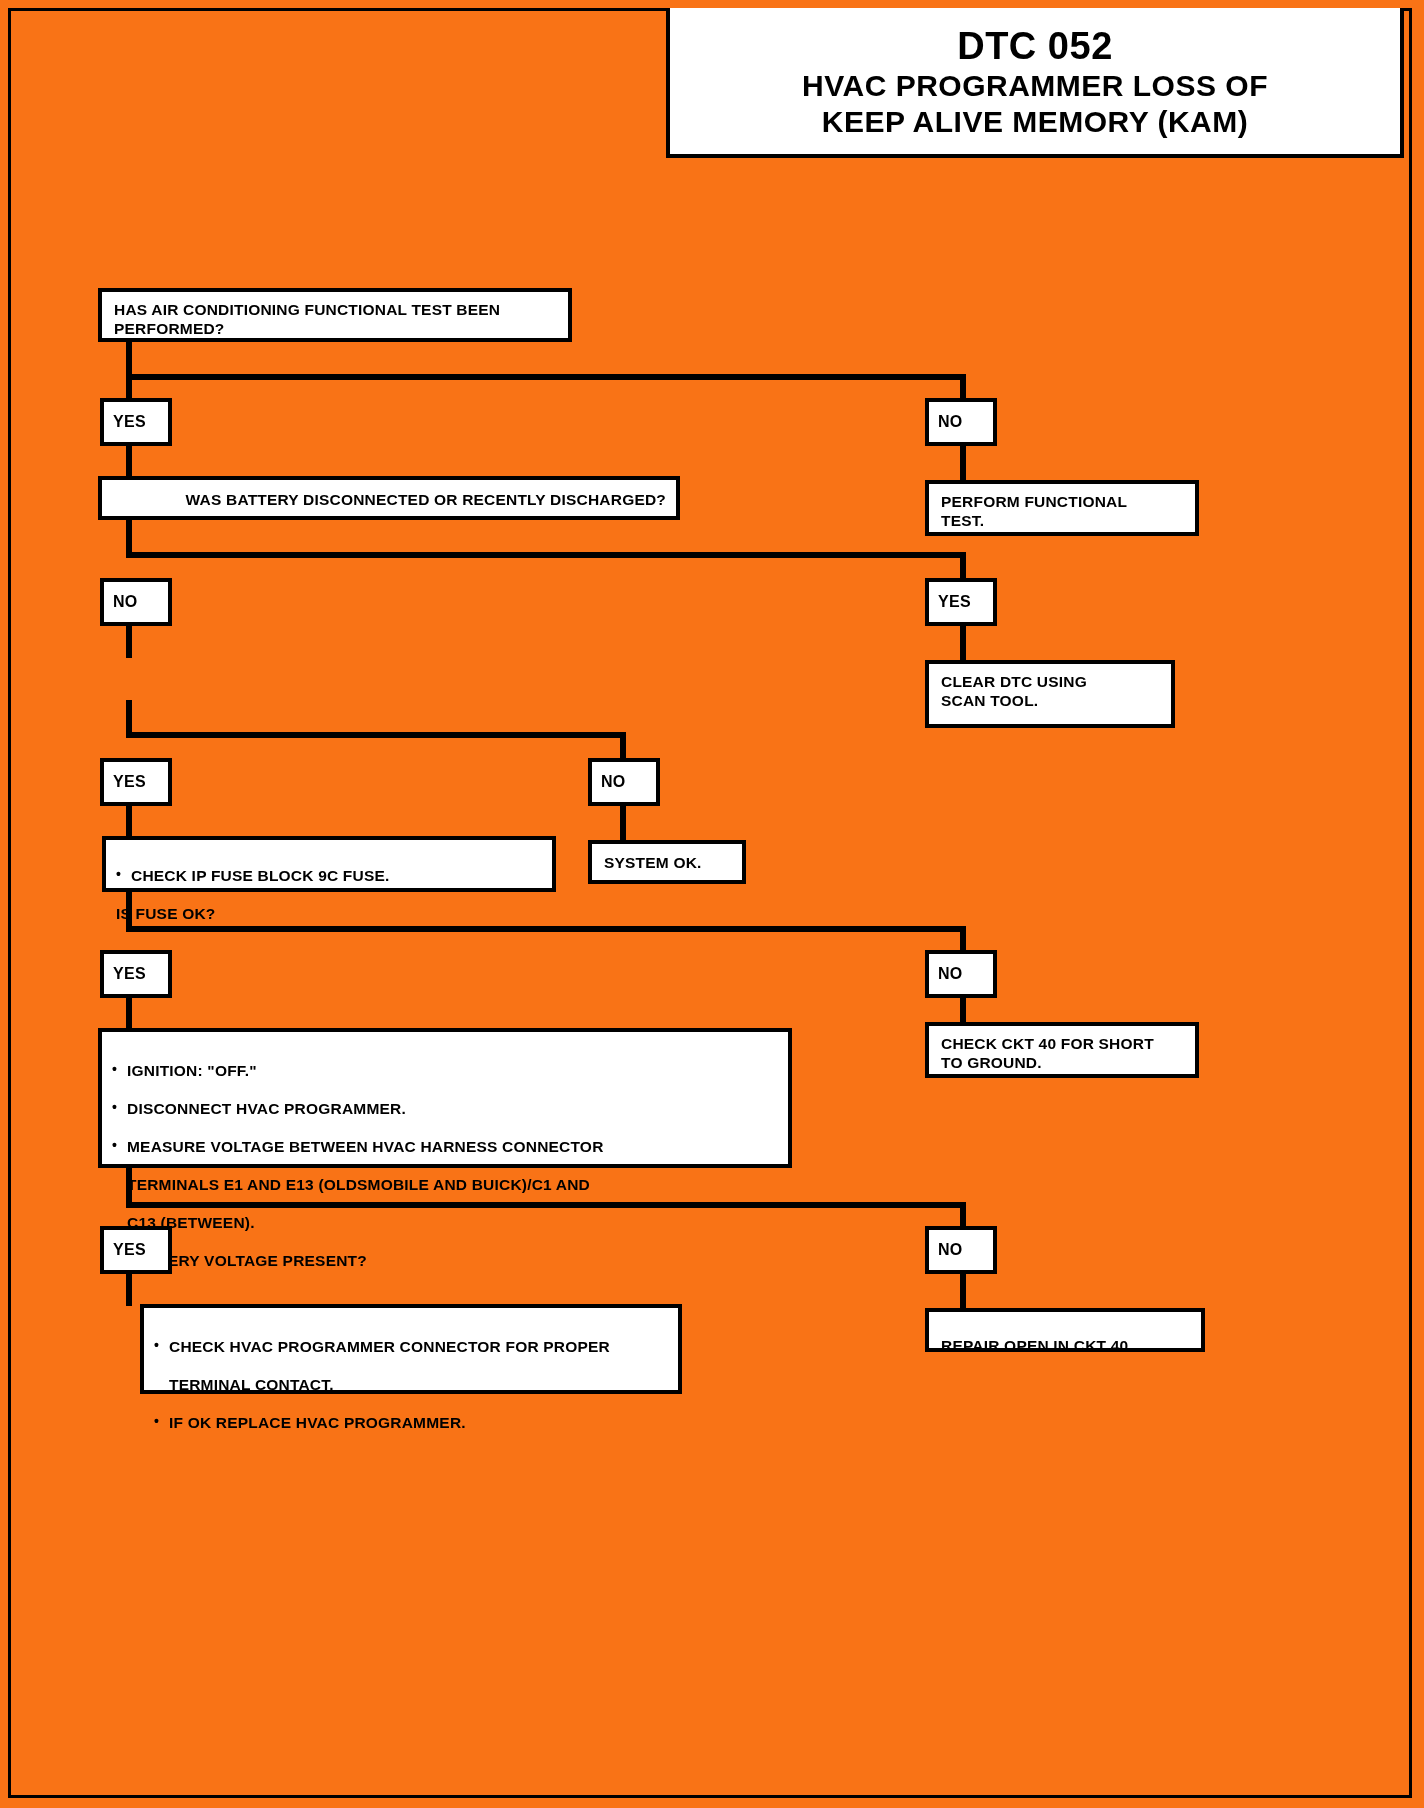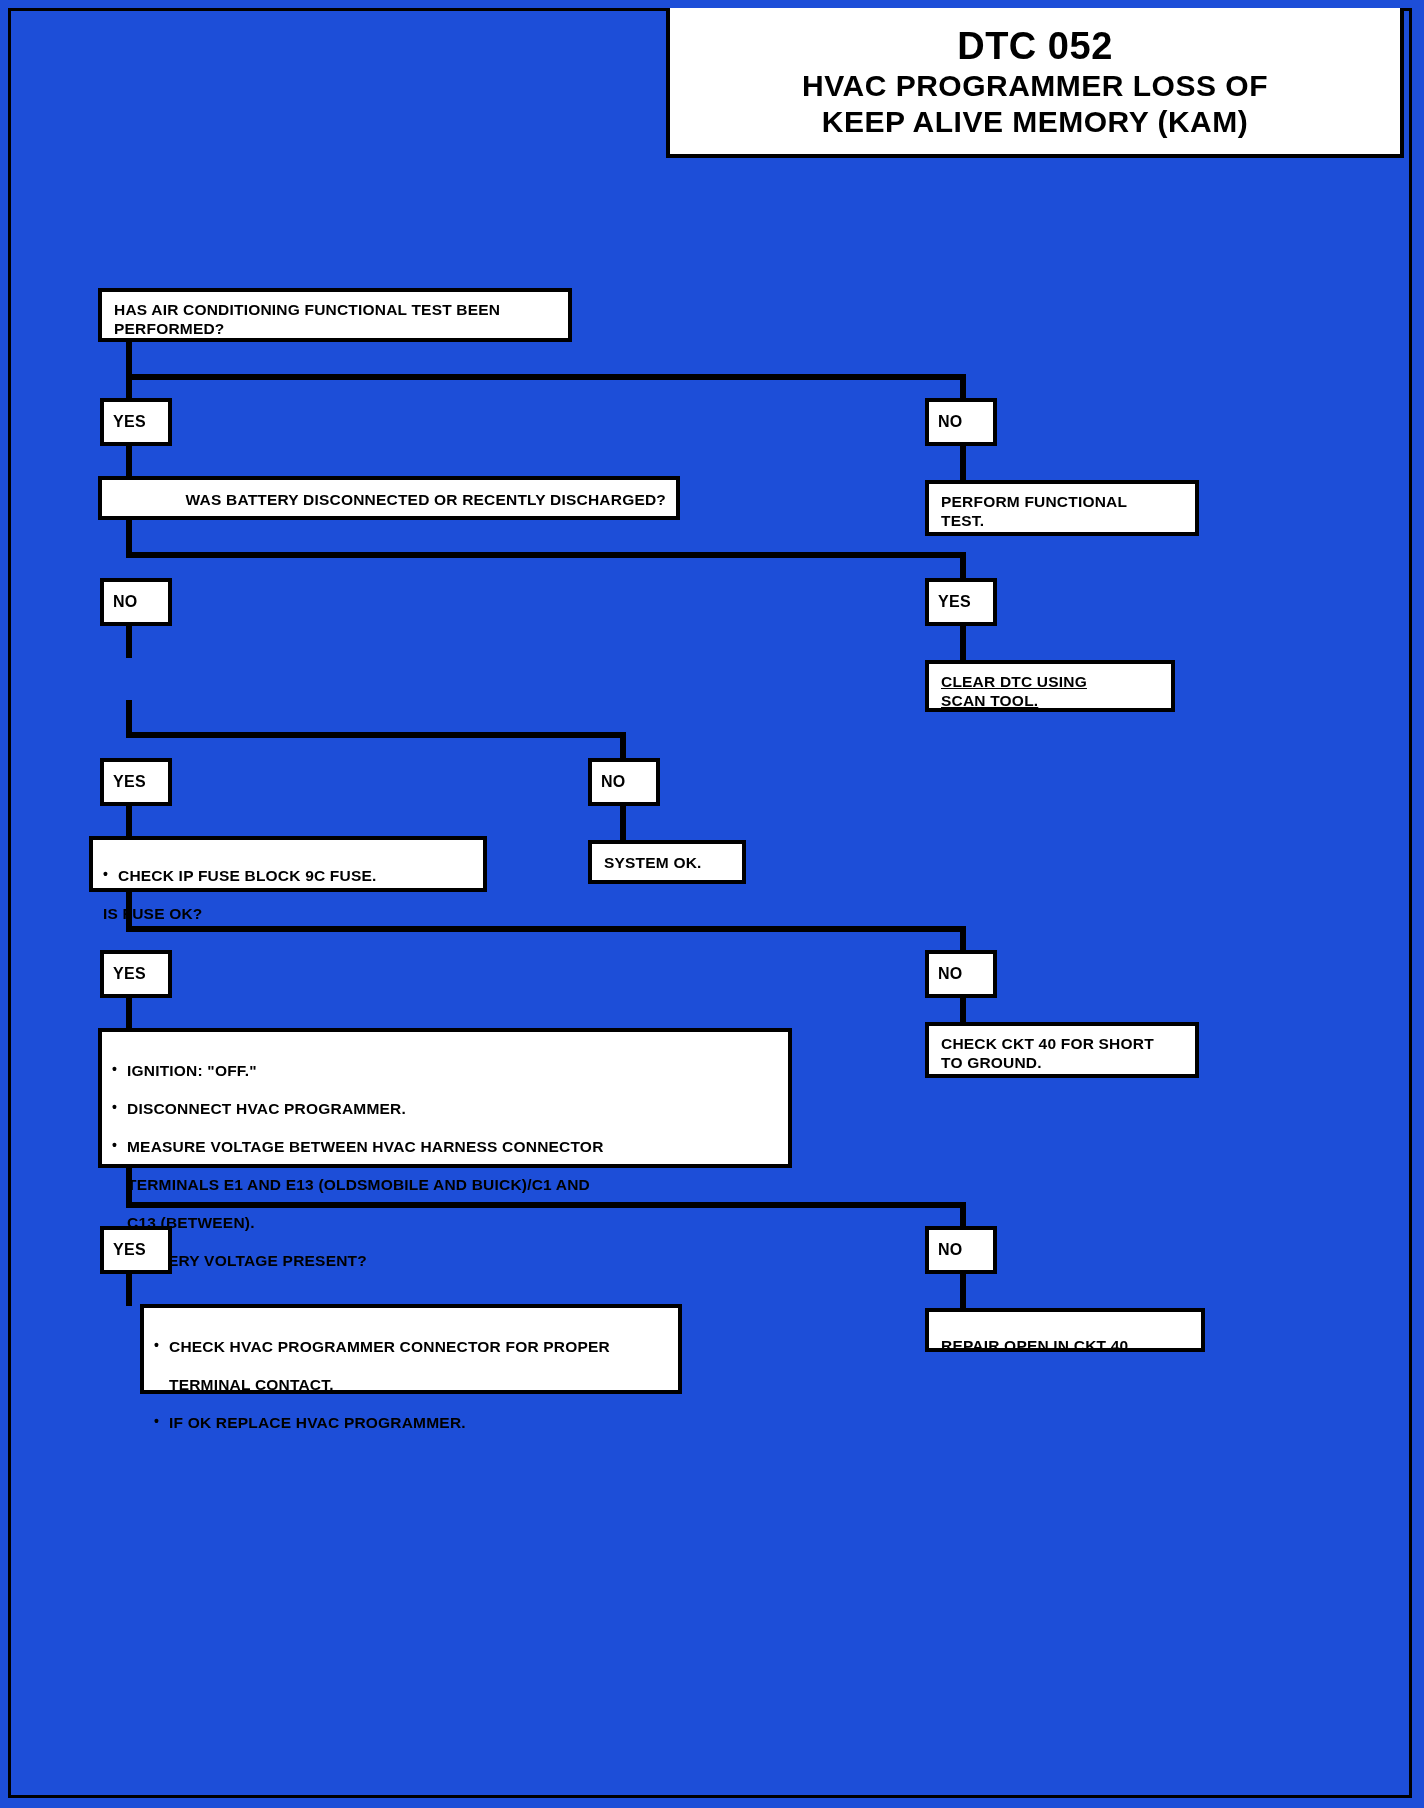--- a/index.html
+++ b/index.html
@@ -4,21 +4,21 @@
 <style>
   html, body {
     margin: 0;
     padding: 0;
     background: #ffffff;
   }
   #page {
     position: relative;
     width: 1424px;
     height: 1808px;
-    background: #1d4ed8;
+    background: #f97316;
     font-family: "Liberation Sans", sans-serif;
     overflow: hidden;
   }
   
   #page-border {
     position: absolute;
     left: 8px;
     top: 8px;
     width: 1404px;
     height: 1790px;
@@ -169,40 +169,40 @@
     <span>NO</span>
   </div>
   <div class="ynbox" style="left:925px; top:578px; width:72px; height:48px;">
     <span>YES</span>
   </div>
 
   <div class="vline" style="left:126px; top:626px; height:32px;"></div>
   <div class="vline" style="left:960px; top:626px; height:36px;"></div>
 
 
-  <div class="box" style="left:925px; top:660px; width:250px; height:52px;text-decoration:underline;">
+  <div class="box" style="left:925px; top:660px; width:250px; height:68px;">
     <span class="txt">CLEAR DTC USING
 SCAN TOOL.</span>
   </div>
 
   <div class="vline" style="left:126px; top:700px; height:38px;"></div>
   <div class="hline" style="left:126px; top:732px; width:500px;"></div>
   <div class="vline" style="left:620px; top:732px; height:28px;"></div>
 
   <div class="ynbox" style="left:100px; top:758px; width:72px; height:48px;">
     <span>YES</span>
   </div>
   <div class="ynbox" style="left:588px; top:758px; width:72px; height:48px;">
     <span>NO</span>
   </div>
 
   <div class="vline" style="left:126px; top:806px; height:32px;"></div>
   <div class="vline" style="left:620px; top:806px; height:36px;"></div>
 
-  <div class="box bullets" style="left:89px; top:836px; width:398px; height:56px;">
+  <div class="box bullets" style="left:102px; top:836px; width:454px; height:56px;">
     <span class="txt">
       <span class="bullet-row">CHECK IP FUSE BLOCK 9C FUSE.</span>
       <span class="cont-row" style="padding-left:0;">IS FUSE OK?</span>
     </span>
   </div>
 
   <div class="box" style="left:588px; top:840px; width:158px; height:44px;">
     <span class="txt" style="padding-top:9px;">SYSTEM OK.</span>
   </div>
 

